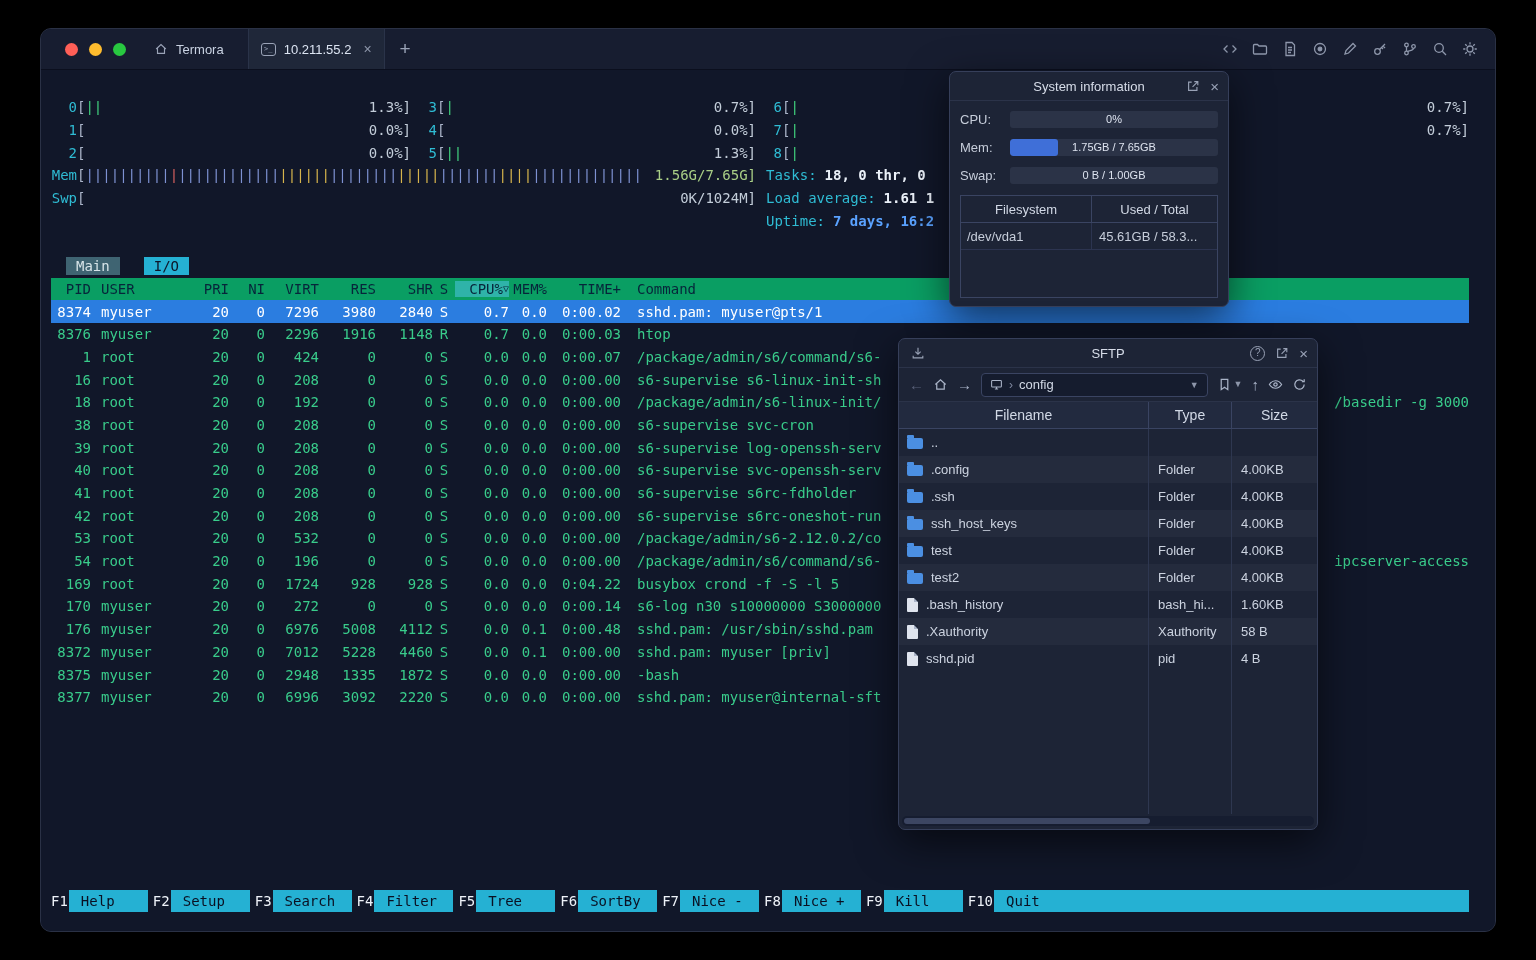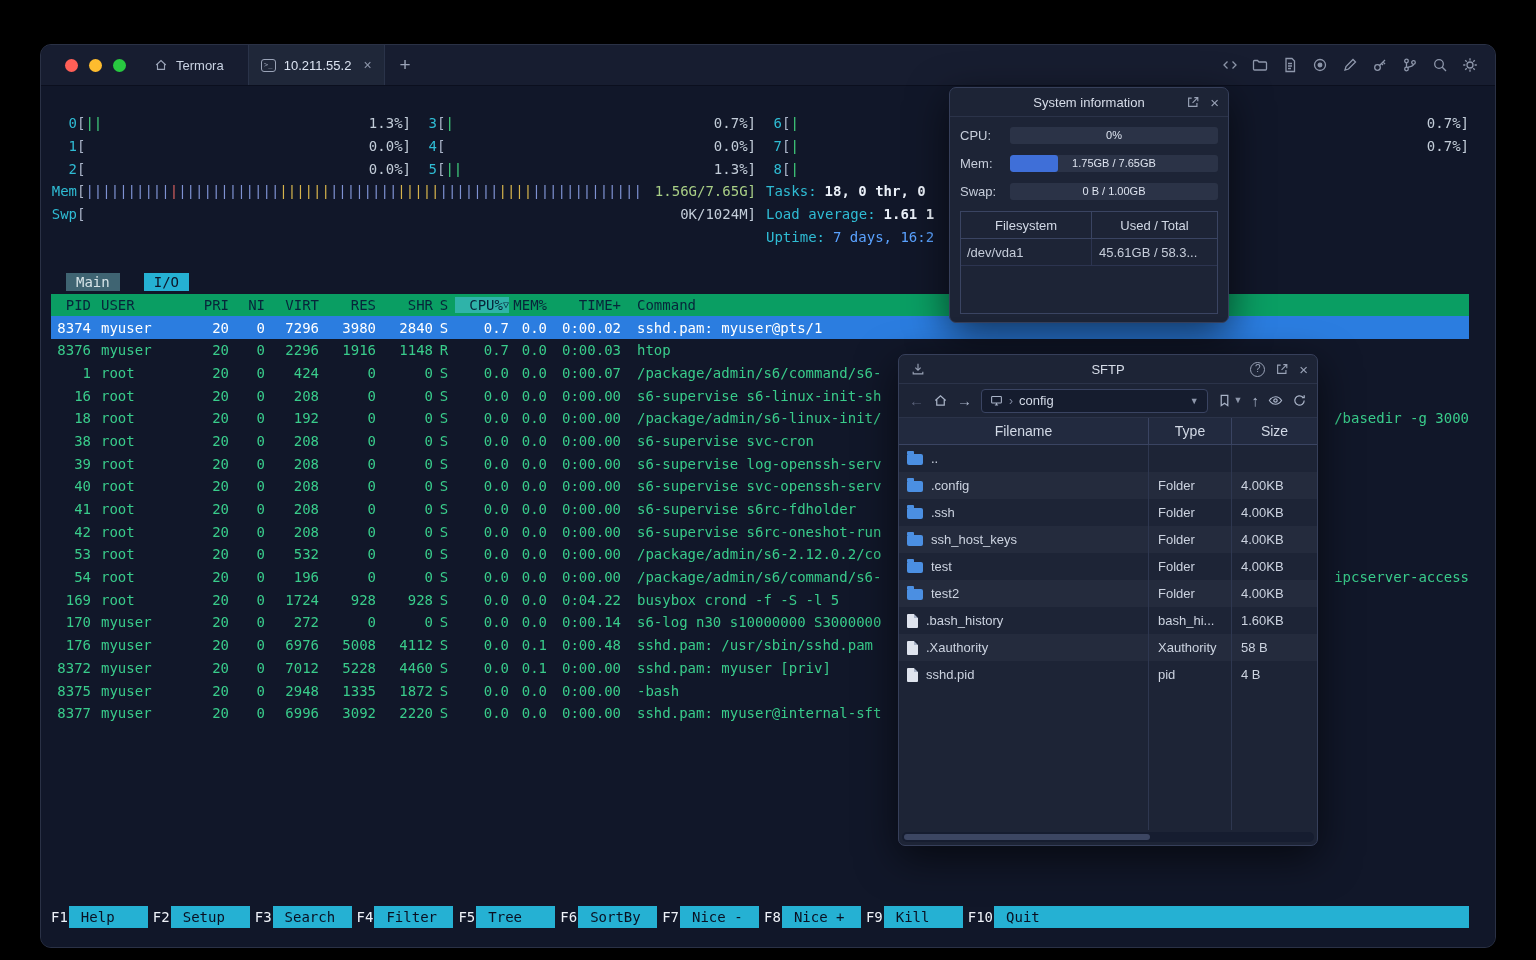--- a/index.html
+++ b/index.html
@@ -1,20 +1,20 @@
 <!DOCTYPE html>
 <html><head>
 <meta charset="utf-8">
 <style>
   * { box-sizing: border-box; }
   body { margin:0; width:1536px; height:960px; background:#000; font-family:"Liberation Sans",sans-serif; overflow:hidden; }
 
   .window { position:absolute; left:40px; top:28px; width:1456px; height:904px;
     background:#111729; border-radius:11px; overflow:hidden;
-    border:1px solid #2a3145; box-shadow:0 24px 70px rgba(0,0,0,.65);margin-top:16px; }
+    border:1px solid #2a3145; box-shadow:0 24px 70px rgba(0,0,0,.65); }
 
   
   .titlebar { height:41px; background:#171d30; border-bottom:1px solid #0b0f1e;
     display:flex; align-items:center; }
   .traffic { display:flex; gap:11px; margin:0 20px 0 24px; }
   .tl { width:13px; height:13px; border-radius:50%; }
   .tl.red{background:#ff5f57} .tl.yellow{background:#febc2e} .tl.green{background:#28c840}
   .tab { display:flex; align-items:center; gap:8px; font-size:13px; color:#c9d2e2; height:100%; }
   .tab.home { padding:0 24px 0 8px; }
   .tab.active { background:#1f2739; border-left:1px solid #2a3349; border-right:1px solid #2a3349;
@@ -35,21 +35,21 @@
   .meter { display:flex; align-items:center; overflow:hidden; }
   .m1{width:360px} .m2{width:345px} .m3{flex:1} .mw{width:705px} .spacer{width:705px}
   .mid { width:26px; text-align:right; color:#2fbcd4; }
   .mbr { color:#aab4c8; }
   .mbars { flex:1; overflow:hidden; white-space:pre; color:#41d17e; }
   .mval { color:#c3cdd9; }
   .memval { color:#a9cf86; }
   .rinfo { margin-left:10px; display:flex; align-items:center; }
   .lbl { color:#2fbcd4; }
   .val-b { color:#eaf0f8; font-weight:bold; margin-left:8px; }
-  .val-up { color:#5aa2ff; font-weight:normal; margin-left:8px; }
+  .val-up { color:#5aa2ff; font-weight:bold; margin-left:8px; }
 
   .htop-tabs { margin-left:15px;gap:20px; }
   .htab { padding:1px 10px; margin-right:4px; }
   .htab.main { background:#3f6472; color:#d7e4e8; }
   .htab.io { background:#25b1d3; color:#0d1428; }
 
   .proc-header { height:22.7px; display:flex; align-items:center; background:#0a9e63; color:#07253a; }
   .proc-row { position:relative; height:22.7px; display:flex; align-items:center; color:#39cc8b; }
   .proc-row.selected { background:#2b7de0; color:#ffffff; }
   .c-pid{width:40px;text-align:right} .c-user{width:106px;text-align:left;padding-left:10px}

